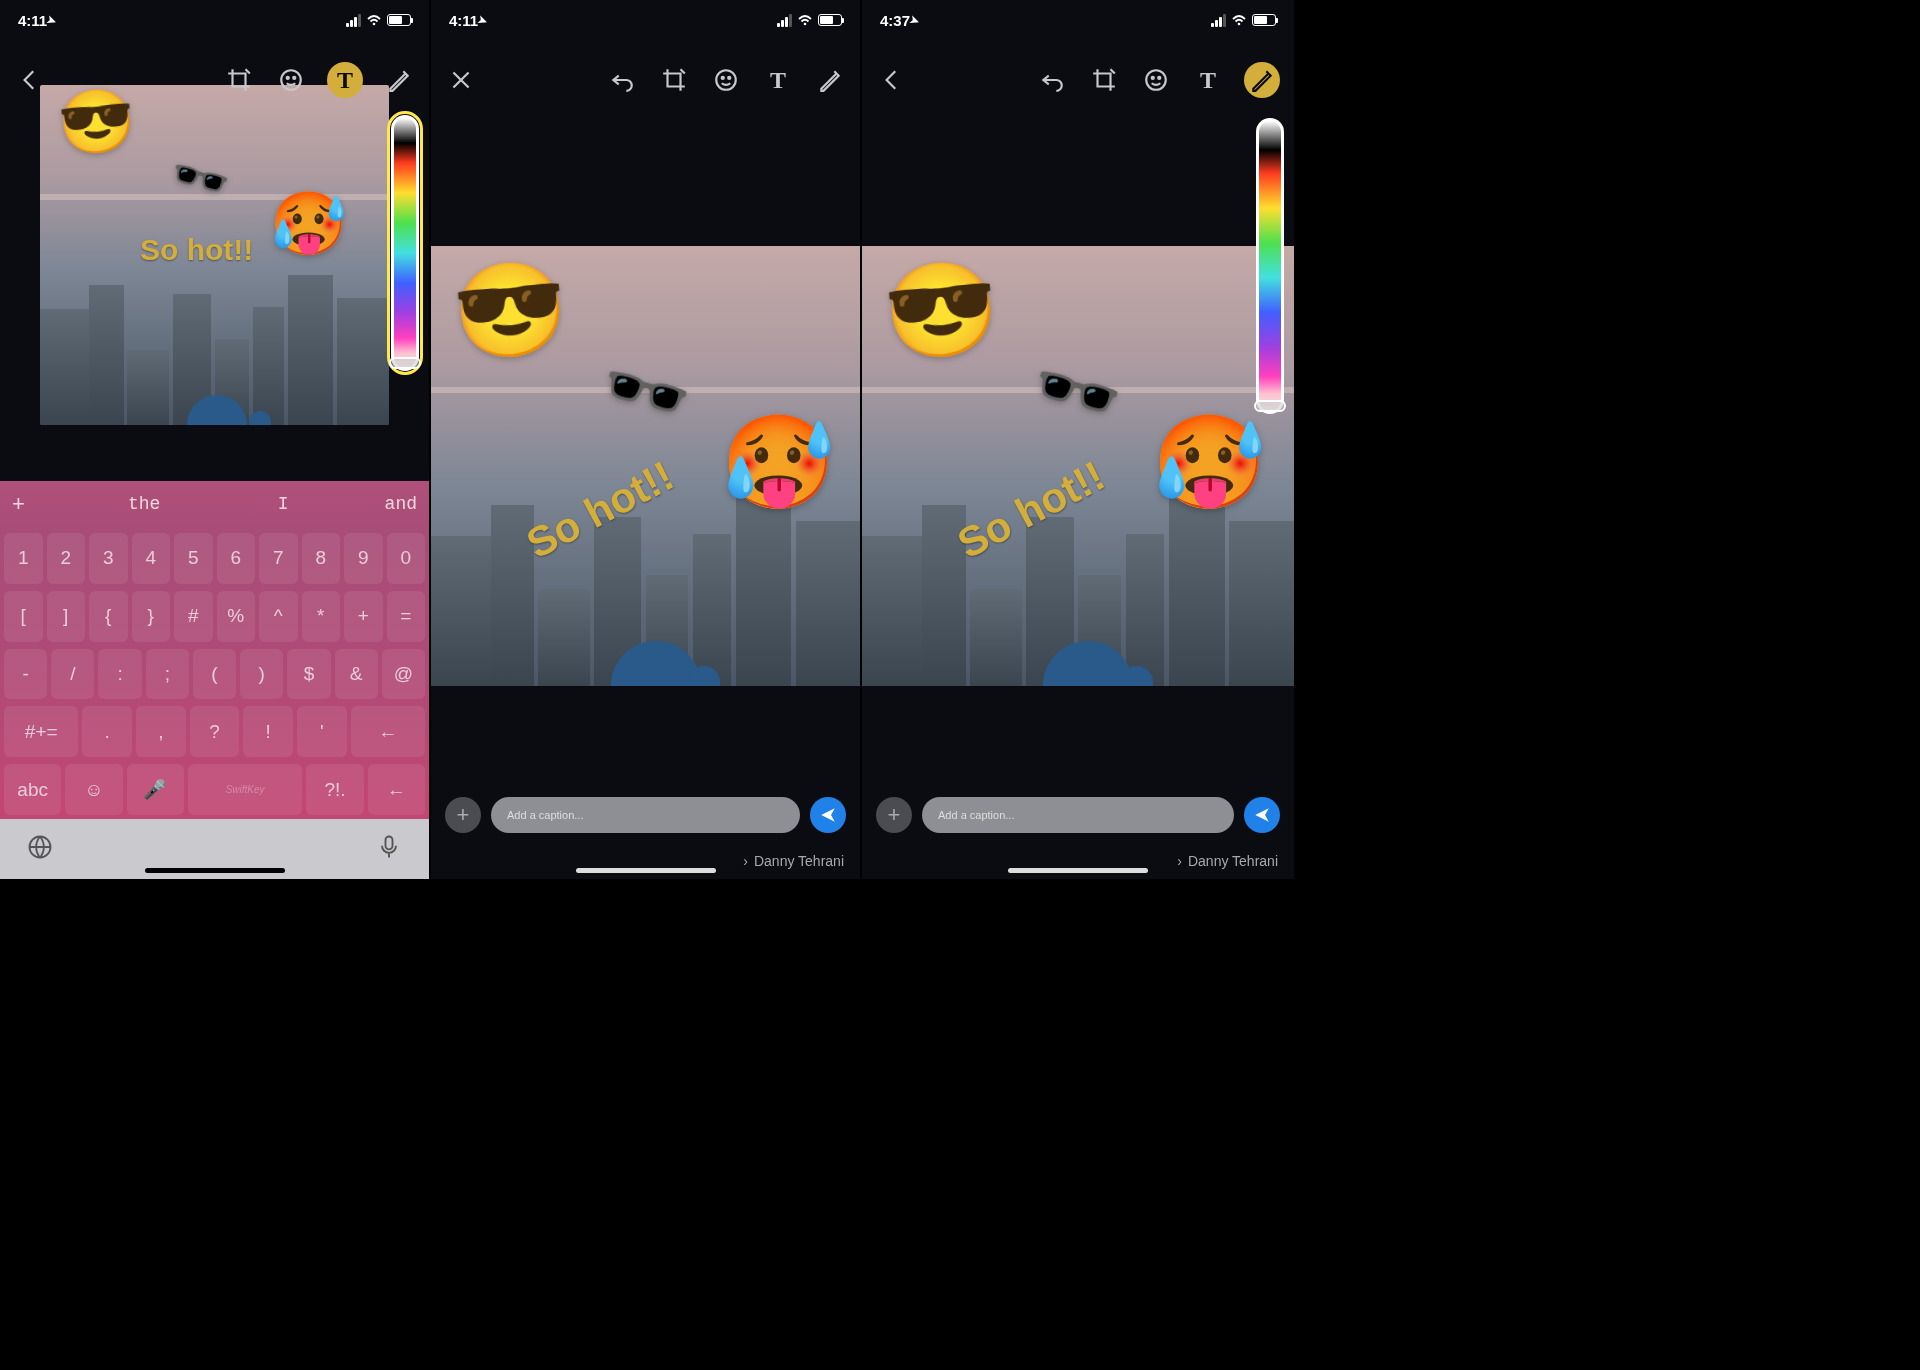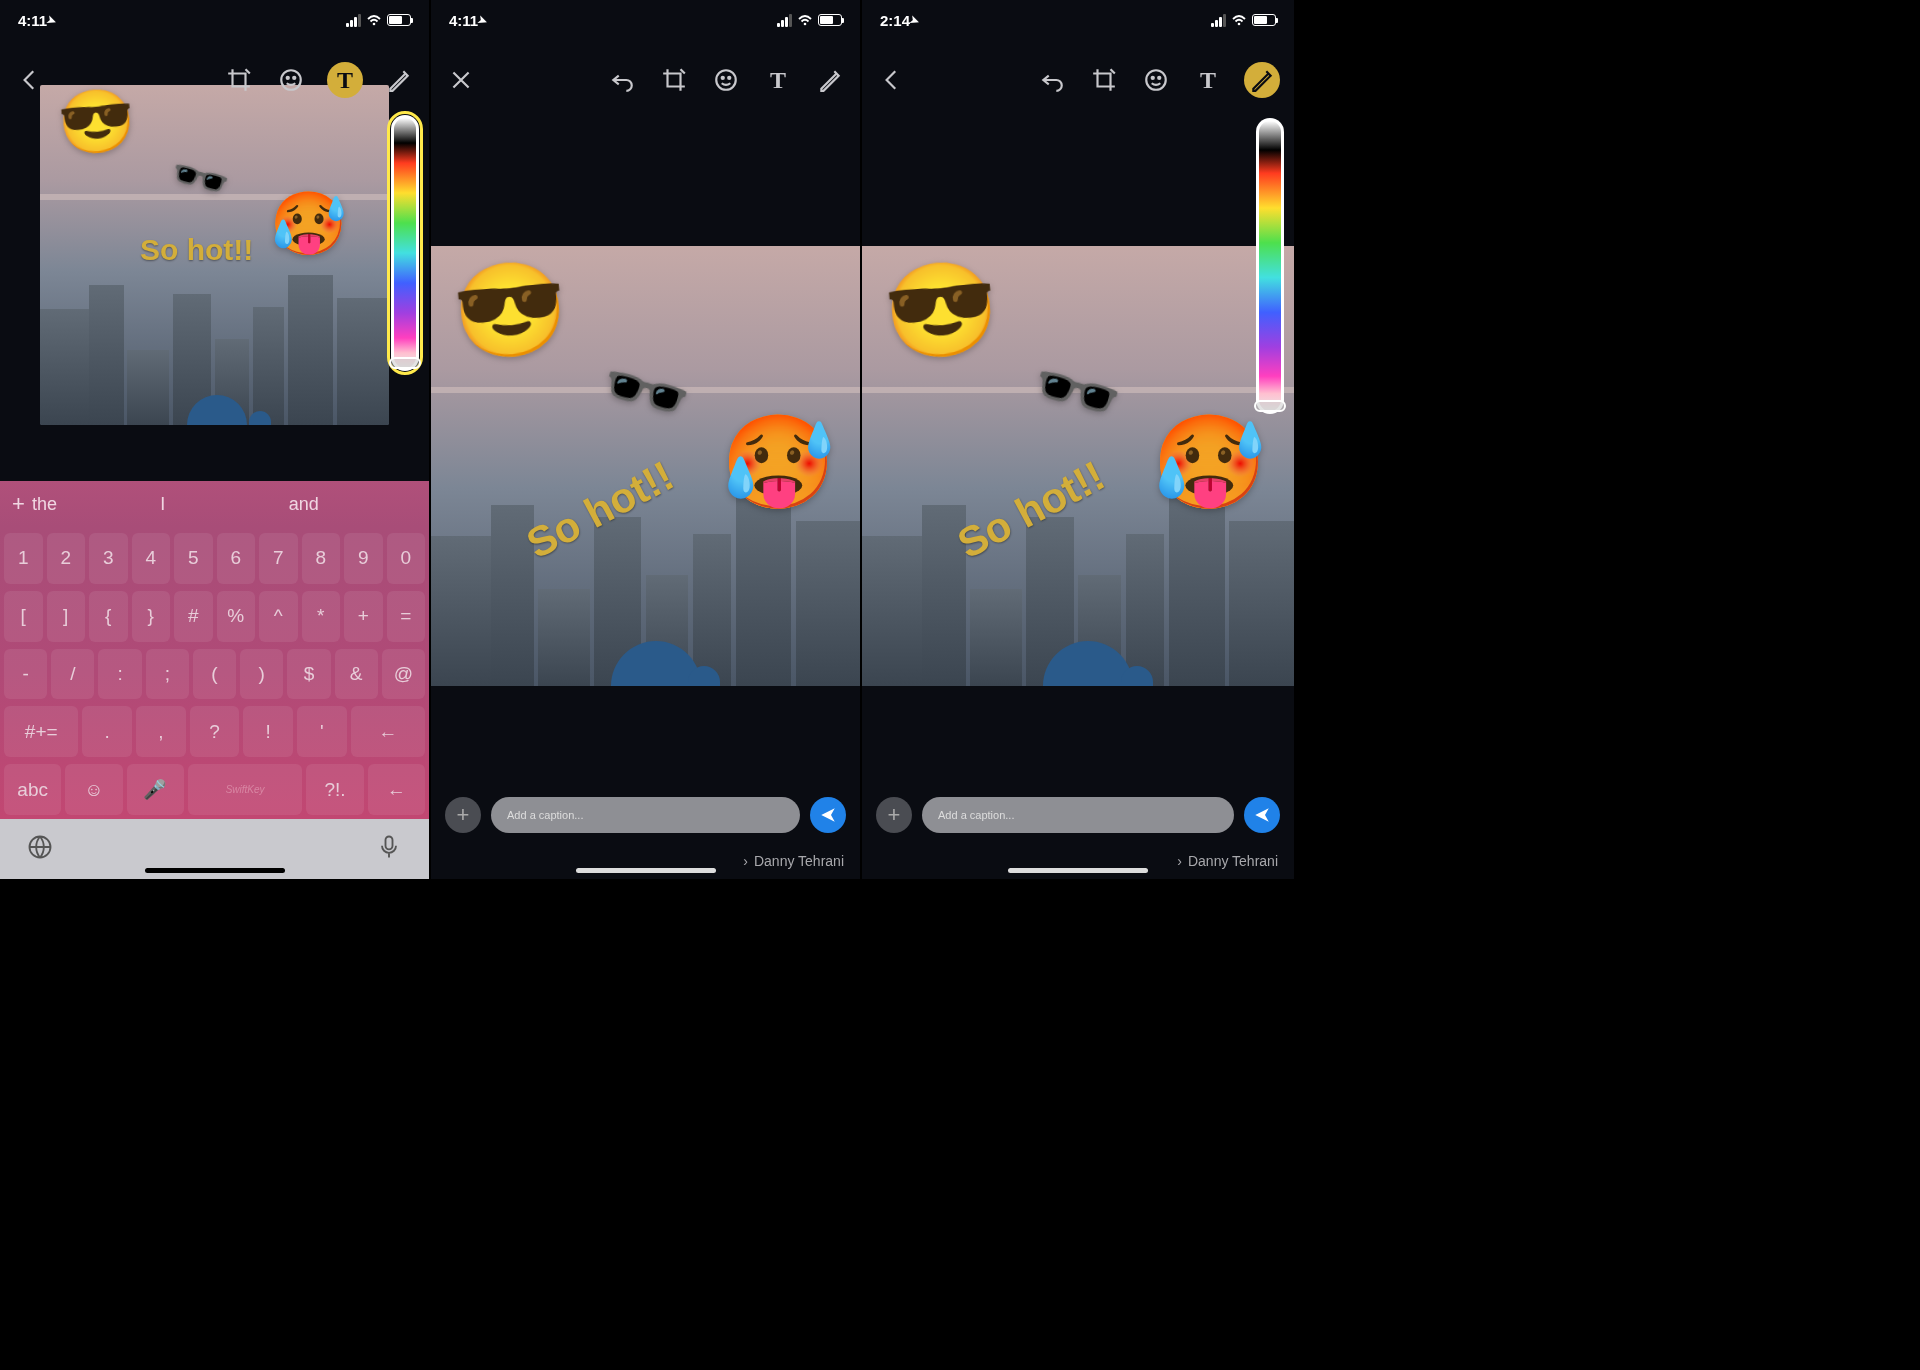--- a/index.html
+++ b/index.html
@@ -57,21 +57,21 @@
 
 
 .color-slider { position:absolute; right:10px; width:28px; border-radius:14px; background:#fff; padding:3px; z-index:45;}
 .color-slider.hl { outline:3px solid #ffe94a; outline-offset:1px;}
 .cs-inner { width:100%; border-radius:11px; background: linear-gradient(180deg,#fff 0%,#000 10%,#ff3b1f 18%,#ffde2e 30%,#4de04d 42%,#42e0e0 54%,#4060ff 66%,#a03fe0 78%,#ff3fbf 88%,#ffc0d0 94%,#e8e8e8 100%);}
 .cs-knob{position:absolute;left:-2px;right:-2px;height:12px;border:2px solid #fff;border-radius:6px;background:rgba(200,200,200,0.5);}
 
 
 .kbd { position:absolute; bottom:0; left:0; right:0; height:398px; }
 .suggest { height:46px; background:linear-gradient(180deg,#b0507a,#a84d78); display:flex; align-items:center; padding:0 12px; color:#f0d6e2; font-size:18px;}
-.suggest .sug{flex:1;text-align:left;}
+.suggest .sug{flex:1;text-align:right;font-family:Liberation Mono, monospace;}
 .suggest .plus{width:20px;font-size:22px;}
 .krows { height:292px; background:linear-gradient(180deg,#a84d78 0%,#b04a77 50%,#c24772 100%); padding:6px 4px 4px; display:flex; flex-direction:column; gap:7px;}
 .krow { display:flex; gap:4px; flex:1;}
 .key { flex:1; background:rgba(255,255,255,0.08); border-radius:6px; display:flex; align-items:center; justify-content:center; color:#e8cdd9; font-size:19px;}
 .key.w15{flex:1.5;} .key.w2{flex:2;}
 .swlogo{position:absolute;color:rgba(255,220,230,0.35);font-size:10px;font-style:italic;}
 .kbar { height:60px; background:#c9c9ce; display:flex; align-items:center; justify-content:space-between; padding:0 26px;}
 .kbar .kic{color:#555;}
 .home-ind{position:absolute;bottom:6px;left:50%;transform:translateX(-50%);width:140px;height:5px;background:#000;border-radius:3px;}
 
@@ -329,21 +329,21 @@
   <div class="recip">
         <span>›</span>
         <span>Danny Tehrani</span>
       </div>
   <div class="home-ind-w"></div>
 </div>
 
 <div class="screen">
   <div class="statusbar">
     <div class="sb-left">
-          <span>2:14</span>
+          <span>4:37</span>
           <span class="loc-icon">➤</span>
         </div>
     <div class="sb-right">
           <div class="sig">
             <span></span>
             <span></span>
             <span></span>
             <span></span>
           </div>
           <svg class="wifi" viewBox="0 0 16 12">

